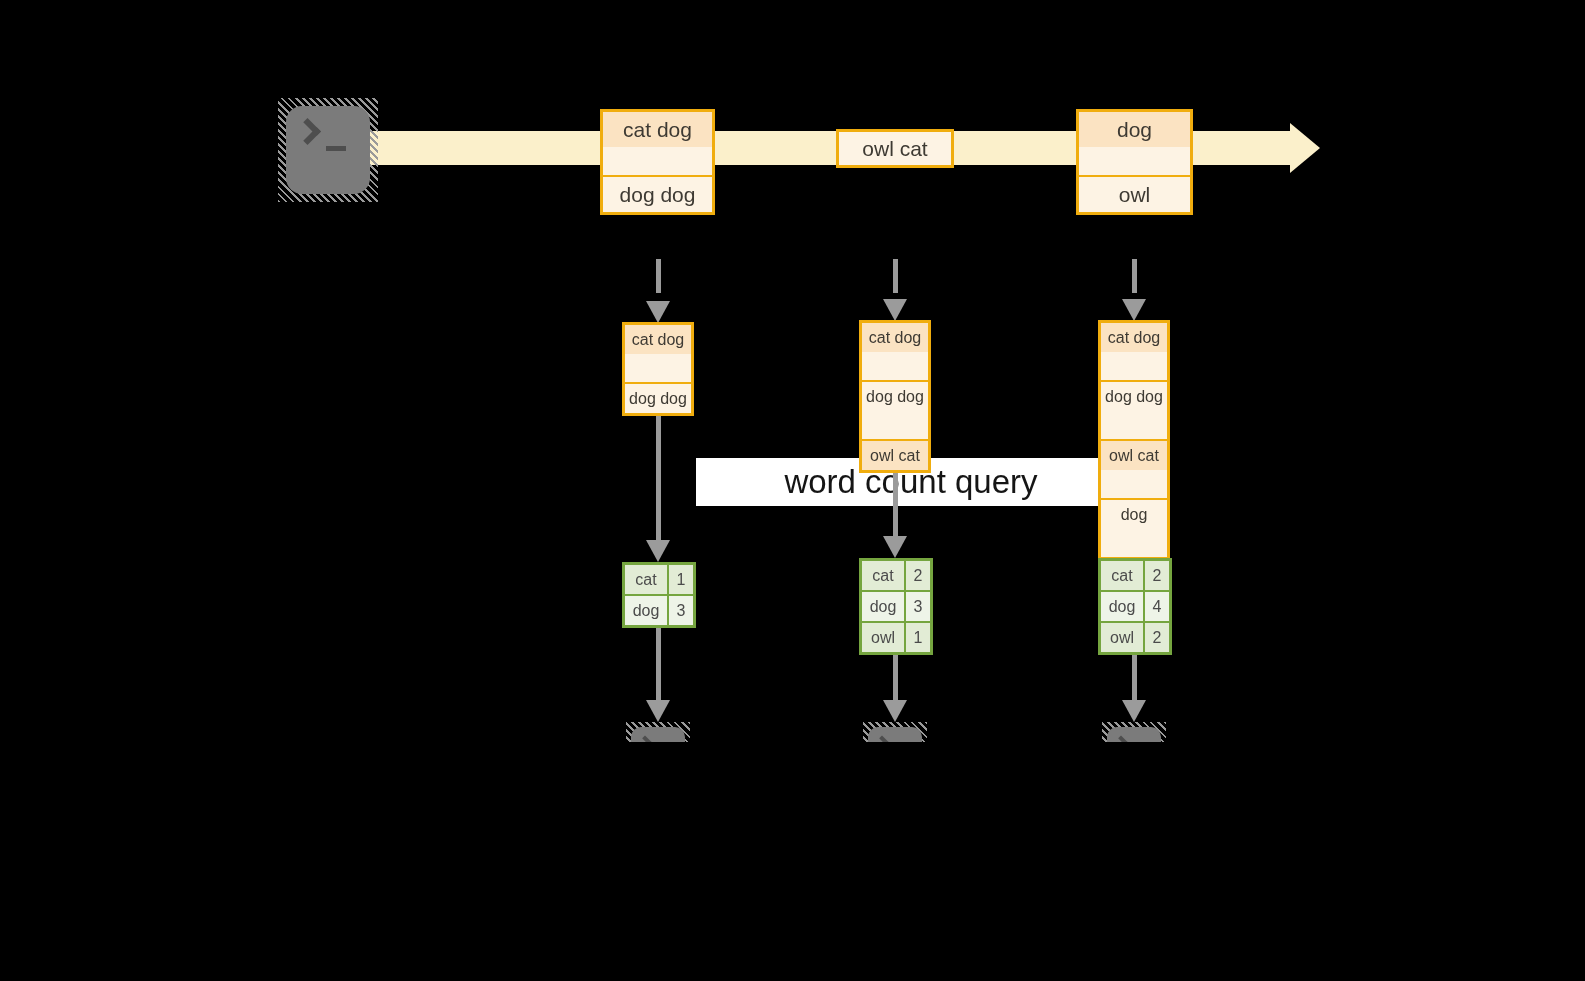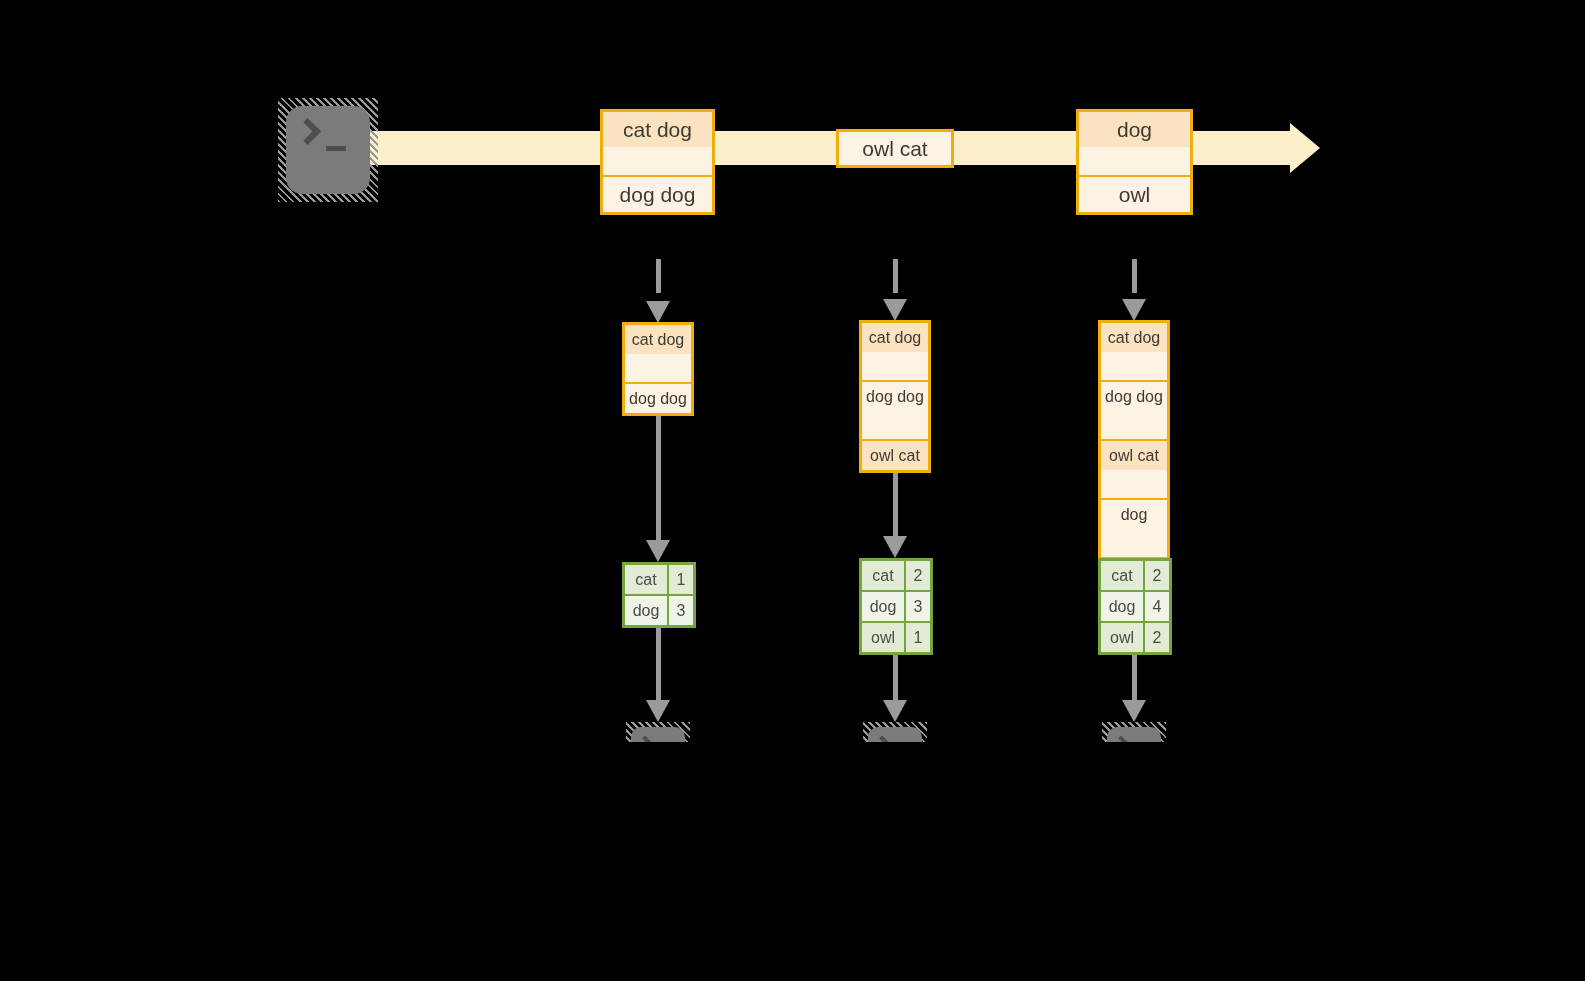--- a/index.html
+++ b/index.html
@@ -130,20 +130,21 @@
     <div class="row fa">owl cat</div>
   </div>
   <div class="obox state" style="left:1098px; top:320px; width:72px;">
     <div class="row fa">cat dog</div>
     <div class="row fb">dog dog</div>
     <div class="row fa">owl cat</div>
     <div class="row fb">dog</div>
     <div class="row fa">owl</div>
   </div>
 
+  <div class="query-band" style="left:696px; top:458px; width:430px; height:48px;">word count query</div>
 
   <div class="vline" style="left:656px; top:388px; height:152px;"></div>
   <div class="vhead" style="left:646px; top:540px;"></div>
 
   <div class="vline" style="left:893px; top:417px; height:119px;"></div>
   <div class="vhead" style="left:883px; top:536px;"></div>
 
   <div class="vline" style="left:1132px; top:479px; height:57px;"></div>
   <div class="vhead" style="left:1122px; top:536px;"></div>
 

